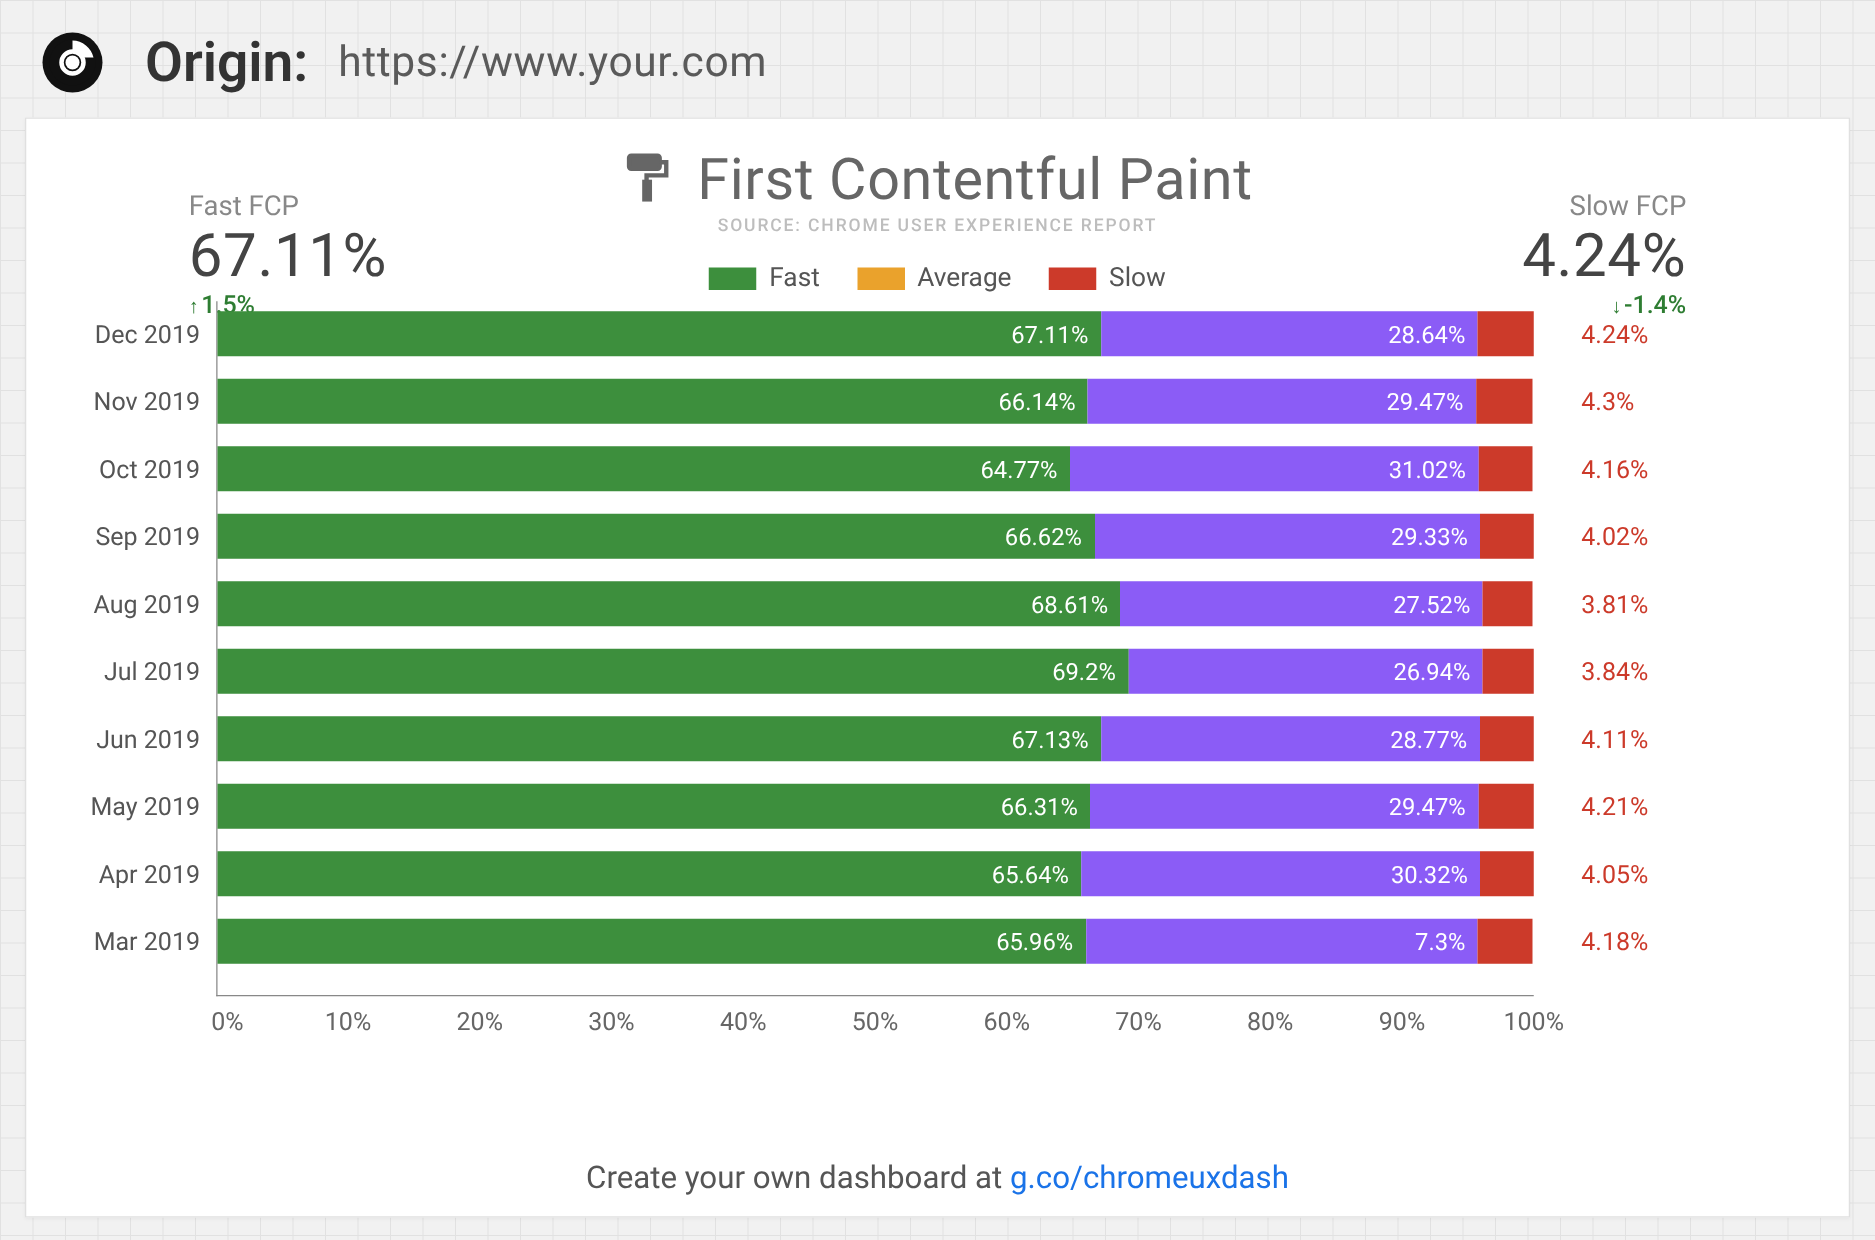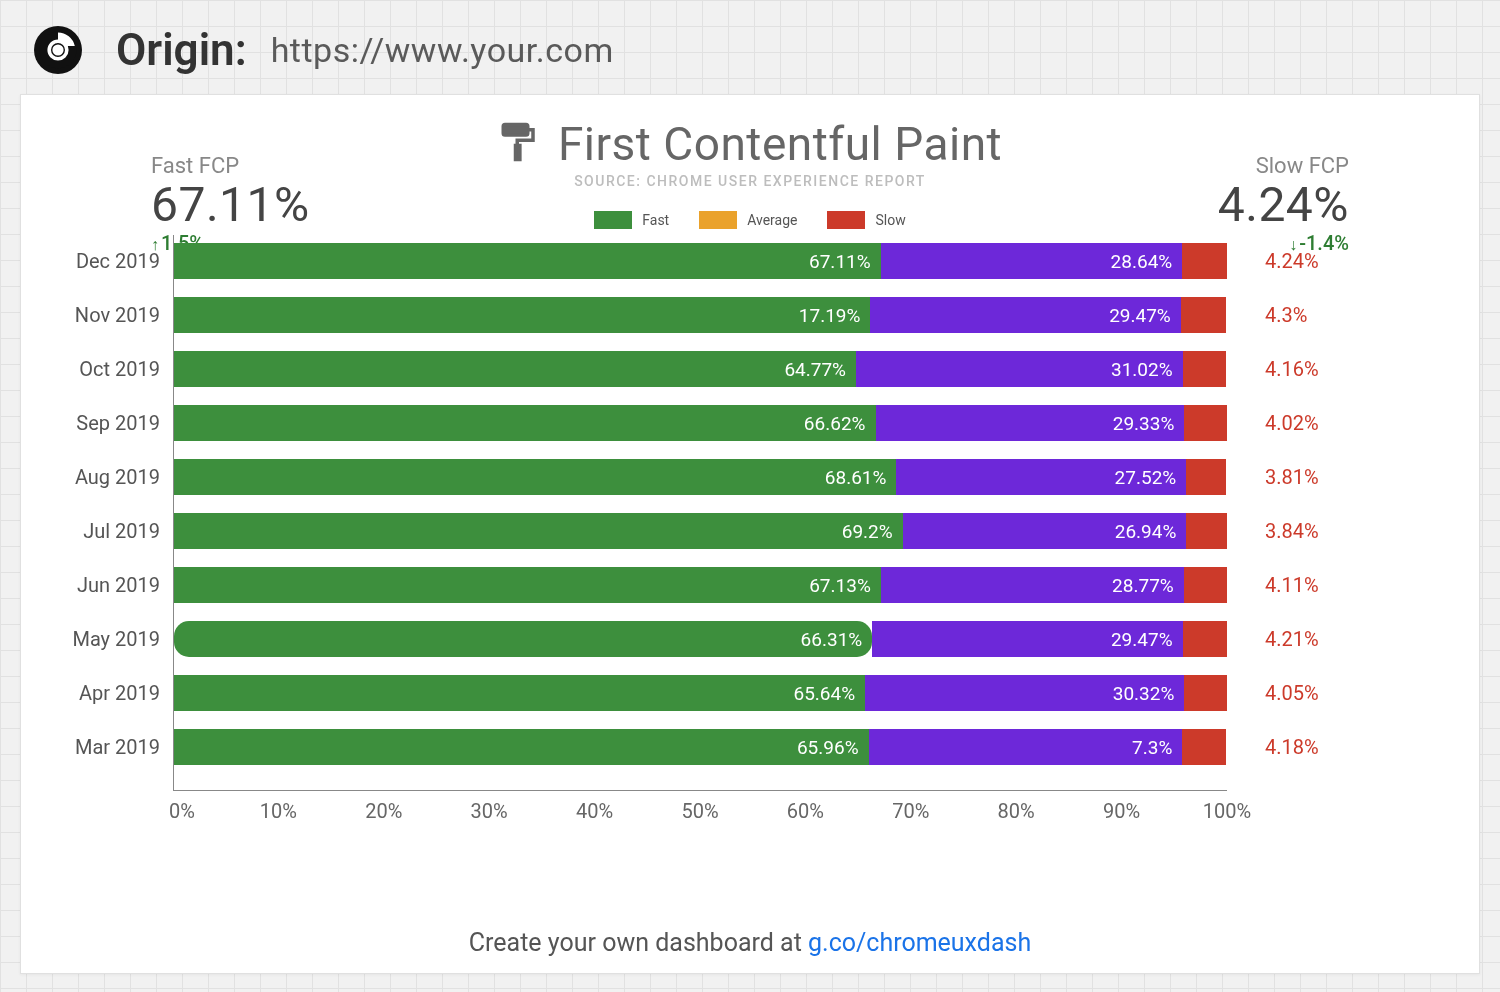--- a/index.html
+++ b/index.html
@@ -51,35 +51,35 @@
   
   .stat { position: absolute; top: 58px; }
   .stat-left { left: 130px; text-align: left; }
   .stat-right { right: 130px; text-align: right; }
   .stat-label { font-size: 22px; color: #888; font-weight: 400; }
   .stat-value { font-size: 48px; color: #444; font-weight: 400; letter-spacing: 0.5px; margin-top: -2px; }
   .stat-delta { font-size: 20px; color: #2e7d32; font-weight: 500; margin-top: -2px; }
   .stat-delta .arrow { font-size: 16px; margin-right: 2px; }
   
   .legend { display: flex; justify-content: center; gap: 30px; margin-top: 22px; margin-bottom: 6px; }
-  .legend-item { display: flex; align-items: center; gap: 10px; font-size: 14px; color: #555; }
+  .legend-item { display: flex; align-items: center; gap: 10px; font-size: 21px; color: #555; }
   .swatch { width: 38px; height: 18px; }
   .sw-fast { background: #3d8f3d; }
   .sw-avg  { background: #eaa22c; }
   .sw-slow { background: #cc3a2a; }
   
   .chart-zone { position: relative; margin-top: 4px; height: 590px; }
   .chart-area { position: absolute; left: 140px; right: 240px; top: 0; bottom: 34px; border-left: 1px solid #888; border-bottom: 1px solid #888; }
   .row { position: relative; height: 44px; margin-bottom: 10px; }
   .row:first-child { margin-top: 4px; }
   .row-label { position: absolute; left: -142px; width: 128px; text-align: right; top: 50%; transform: translateY(-50%); font-size: 20px; color: #555; }
   .bar { position: absolute; top: 4px; bottom: 4px; left: 0; right: 0; display: flex; }
   .seg { height: 100%; position: relative; color: #fff; font-size: 19px; display: flex; align-items: center; justify-content: flex-end; padding-right: 10px; font-weight: 400; }
   .seg.fast { background: #3d8f3d; }
-  .seg.avg  { background: #6d28d9; }
+  .seg.avg  { background: #8b5cf6; }
   .seg.slow { background: #cc3a2a; }
   .slow-out { position: absolute; top: 50%; transform: translateY(-50%); font-size: 20px; color: #cc3a2a; width: 100px; text-align: left; }
   
   .x-axis { position: absolute; left: 140px; right: 240px; bottom: 0; height: 30px; }
   .x-tick { position: absolute; top: 4px; font-size: 20px; color: #666; transform: translateX(-50%); }
   .x-tick.first { transform: translateX(-4px); }
   
   .footer { position: absolute; bottom: 16px; left: 0; right: 0; text-align: center; font-size: 25px; color: #555; }
   .footer a { color: #1a73e8; text-decoration: none; }
 </style>
@@ -153,21 +153,21 @@
           <div class="bar">
             <div class="seg fast" style="width: 67.11%;">67.11%</div>
             <div class="seg avg" style="width: 28.64%;">28.64%</div>
             <div class="seg slow" style="width: 4.24%;"></div>
           </div>
           <div class="slow-out" style="left: calc(100% + 38px);">4.24%</div>
         </div>
         <div class="row">
           <div class="row-label">Nov 2019</div>
           <div class="bar">
-            <div class="seg fast" style="width: 66.14%;">17.19%</div>
+            <div class="seg fast" style="width: 66.14%;">66.14%</div>
             <div class="seg avg" style="width: 29.47%;">29.47%</div>
             <div class="seg slow" style="width: 4.3%;"></div>
           </div>
           <div class="slow-out" style="left: calc(100% + 38px);">4.3%</div>
         </div>
         <div class="row">
           <div class="row-label">Oct 2019</div>
           <div class="bar">
             <div class="seg fast" style="width: 64.77%;">64.77%</div>
             <div class="seg avg" style="width: 31.02%;">31.02%</div>
@@ -207,21 +207,21 @@
           <div class="bar">
             <div class="seg fast" style="width: 67.13%; padding-left: 45px;">67.13%</div>
             <div class="seg avg" style="width: 28.77%;">28.77%</div>
             <div class="seg slow" style="width: 4.11%;"></div>
           </div>
           <div class="slow-out" style="left: calc(100% + 38px);">4.11%</div>
         </div>
         <div class="row">
           <div class="row-label">May 2019</div>
           <div class="bar">
-            <div class="seg fast" style="width: 66.31%; border-radius: 15px;">66.31%</div>
+            <div class="seg fast" style="width: 66.31%;">66.31%</div>
             <div class="seg avg" style="width: 29.47%;">29.47%</div>
             <div class="seg slow" style="width: 4.21%;"></div>
           </div>
           <div class="slow-out" style="left: calc(100% + 38px);">4.21%</div>
         </div>
         <div class="row">
           <div class="row-label">Apr 2019</div>
           <div class="bar">
             <div class="seg fast" style="width: 65.64%;">65.64%</div>
             <div class="seg avg" style="width: 30.32%;">30.32%</div>

